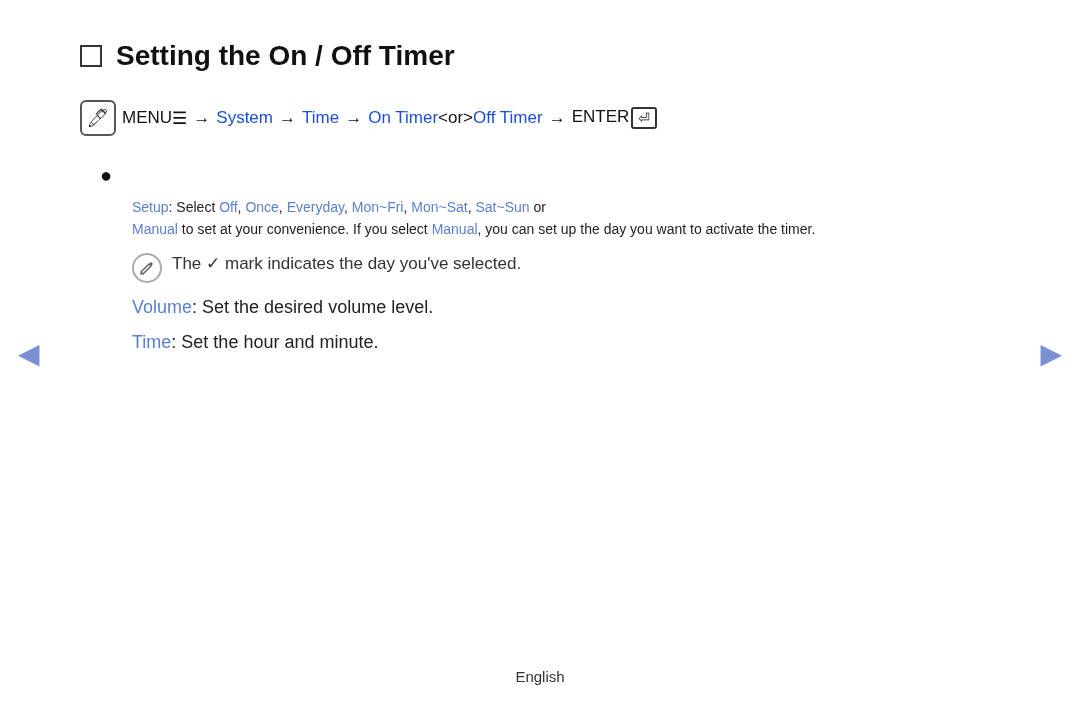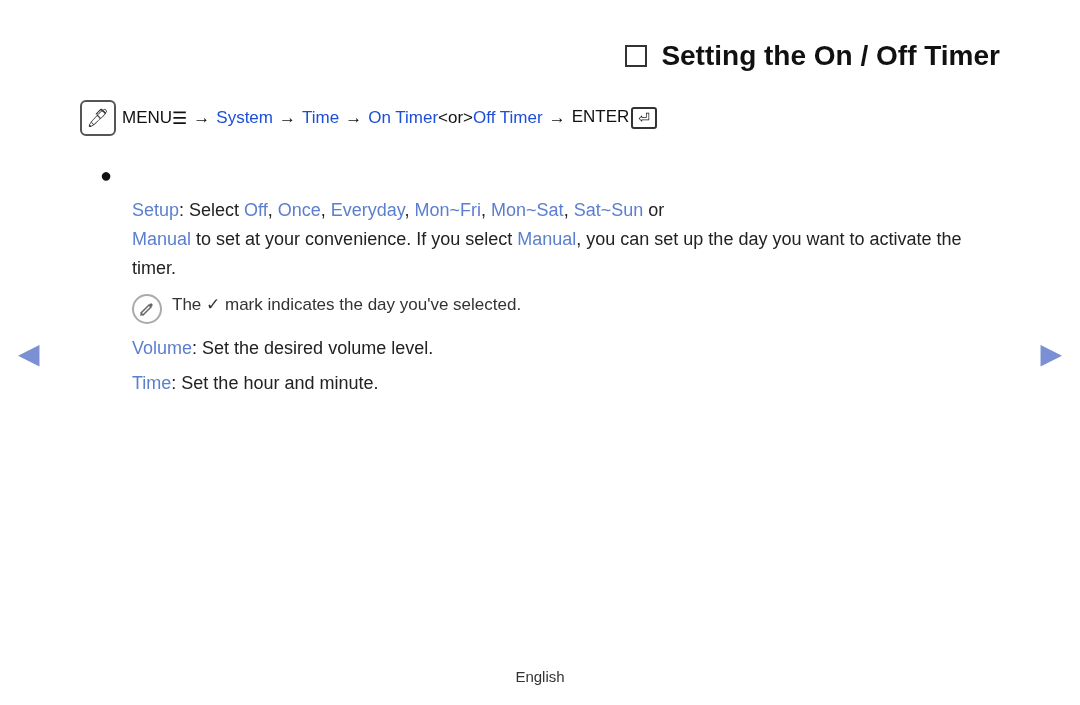--- a/index.html
+++ b/index.html
@@ -22,21 +22,20 @@
       padding: 30px 80px 30px 80px;
     }
 
     
     .title-row {
       display: flex;
       align-items: center;
       gap: 14px;
       margin-bottom: 28px;
       margin-top: 10px;
-      justify-content: flex-end;
     }
 
     .checkbox-icon {
       width: 22px;
       height: 22px;
       border: 2px solid #333;
       display: inline-block;
       flex-shrink: 0;
     }
 
@@ -115,21 +114,21 @@
     }
 
     .black {
       color: #222;
     }
 
     .indent-block {
       margin-left: 32px;
       margin-top: 5px;
       line-height: 1.6;
-      font-size: 18px;
+      font-size: 14px;
     }
 
     
     .note-row {
       display: flex;
       align-items: flex-start;
       gap: 10px;
       margin-top: 10px;
       margin-bottom: 10px;
       margin-left: 32px;

